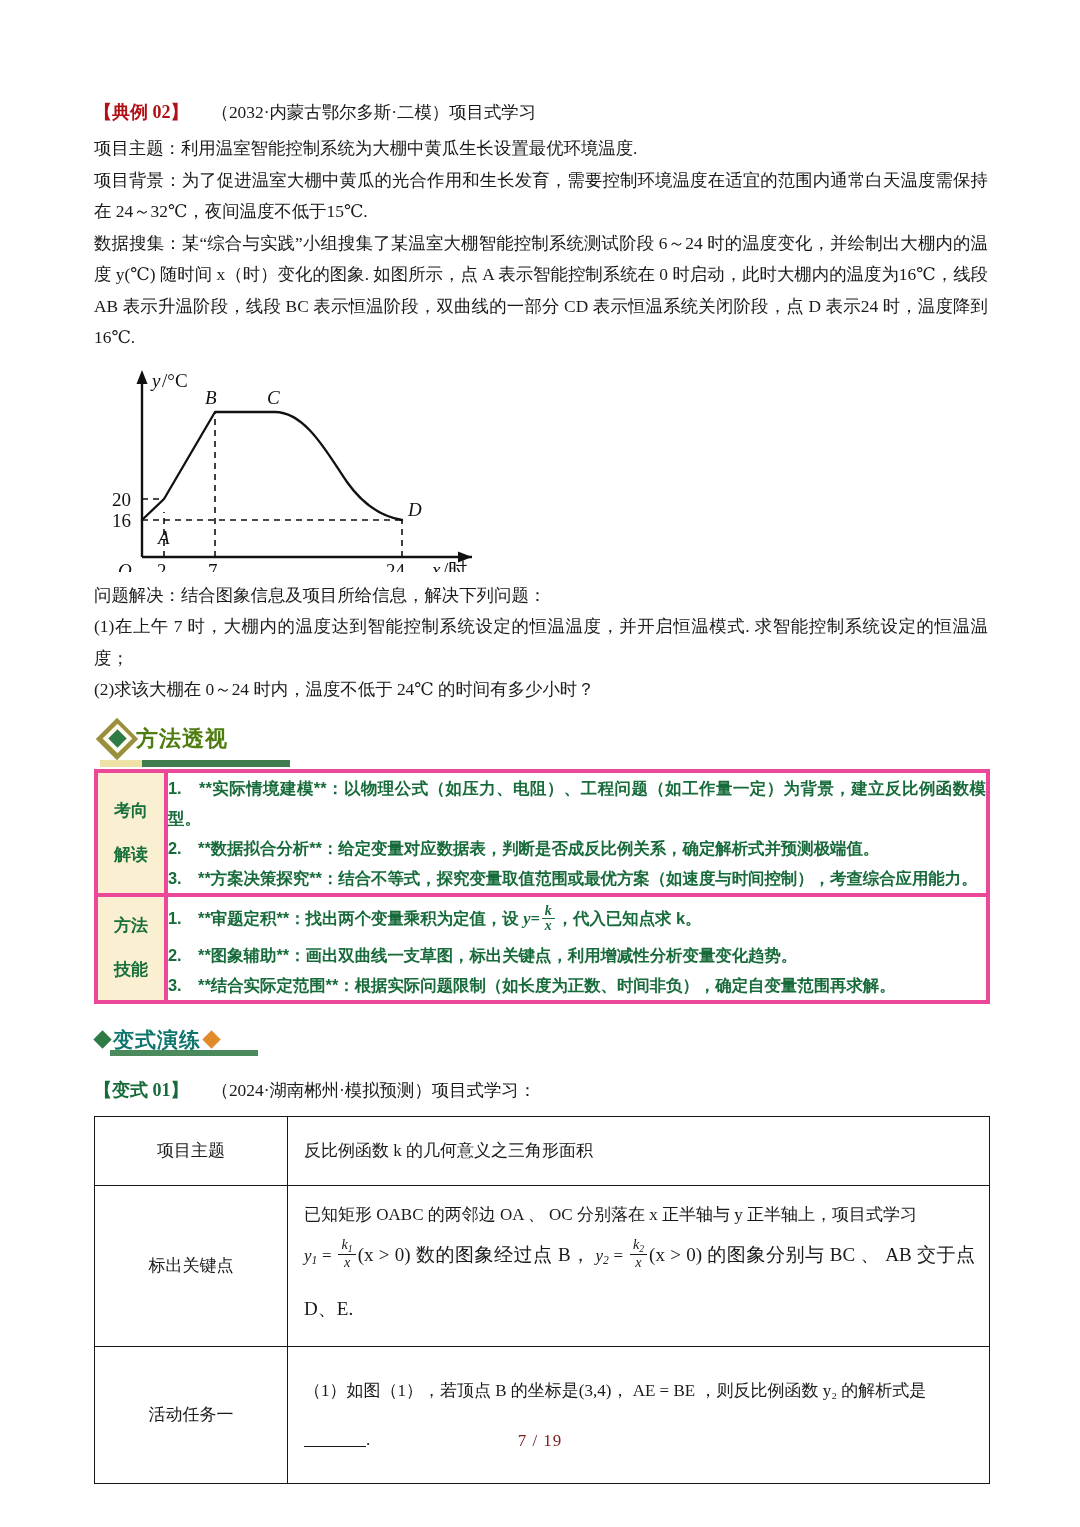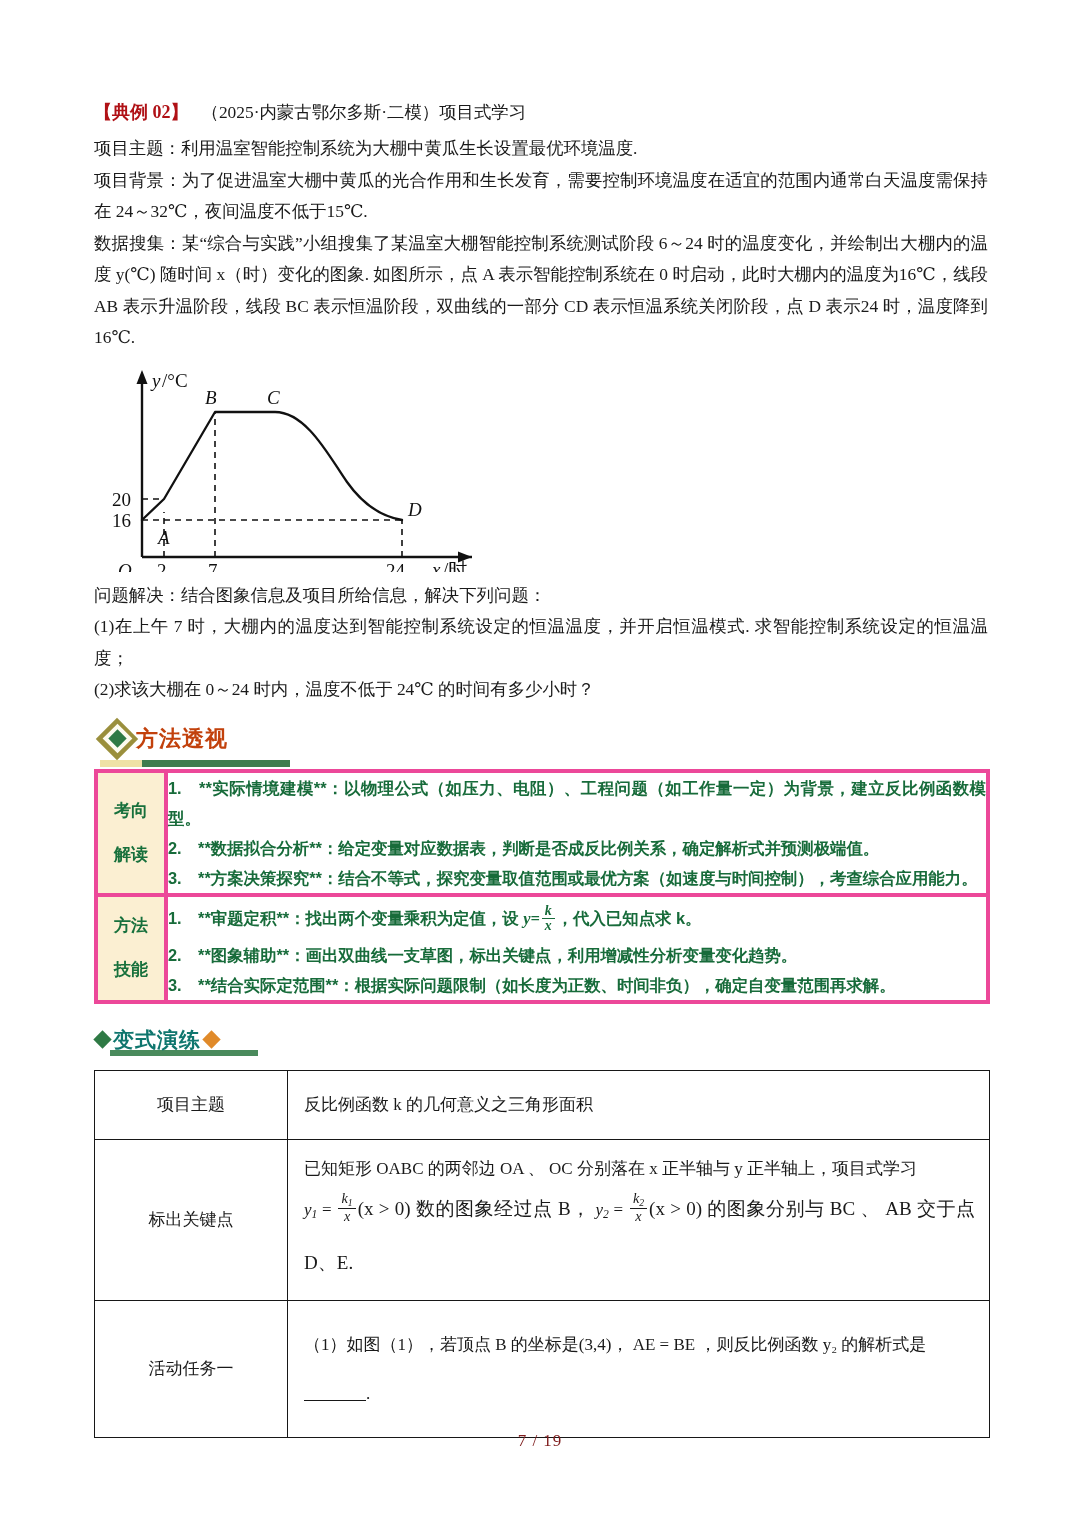--- a/index.html
+++ b/index.html
@@ -7,40 +7,40 @@
     width:1080px; height:1527px;
     background:#ffffff;
     font-family:"Liberation Serif","DejaVu Serif",serif;
     color:#1a1a1a;
     -webkit-font-smoothing:antialiased;
   }
   .page{position:relative;width:1080px;height:1527px;box-sizing:border-box;
         padding:100px 92px 0 94px;}
 
   
-  .ex-head{display:flex;align-items:flex-start;gap:4px;margin:0 0 9px 0;}
+  .ex-head{display:flex;align-items:flex-start;gap:14px;margin:0 0 9px 0;}
   .ex-tag{color:#b01116;font-weight:bold;font-size:18px;letter-spacing:0;}
   .ex-src{font-size:17.4px;margin-left:9px;}
 
   
   .body-block{margin-top:2px;}
   .body-block p{margin:0;font-size:17.4px;line-height:31.5px;text-align:justify;}
 
   
   .figwrap{margin:8px 0 4px 8px;}
 
   
   .banner{display:flex;align-items:center;margin:12px 0 6px 2px;position:relative;}
   .banner .dia-ico{width:42px;height:42px;position:relative;flex:0 0 auto;margin-right:2px;}
   .banner .dia-ico i{position:absolute;display:block;}
   .dia-out{width:30px;height:30px;left:6px;top:6px;background:#9a8f3c;transform:rotate(45deg);}
   .dia-mid{width:21px;height:21px;left:10.5px;top:10.5px;background:#fdfbf0;transform:rotate(45deg);}
   .dia-in{width:13px;height:13px;left:14.5px;top:14.5px;background:#2f7a45;transform:rotate(45deg);}
   .banner .btitle{font-family:"Liberation Sans","DejaVu Sans",sans-serif;font-weight:bold;
-                  font-size:22px;color:#c2410c;letter-spacing:1px;line-height:26px;
+                  font-size:22px;color:#4d7c0f;letter-spacing:1px;line-height:26px;
                   position:relative;z-index:2;margin-left:-4px;}
   .banner-rule{height:7px;width:190px;margin:-6px 0 0 6px;
                background:linear-gradient(90deg,#efe2a6 0%,#efe2a6 22%,#3f7d4e 22%,#3f7d4e 100%);}
 
   
   .banner2{margin:22px 0 0 2px;}
   .b2row{display:flex;align-items:center;}
   .dmd{width:13px;height:13px;transform:rotate(45deg);display:inline-block;}
   .dmd.green{background:#2f7a45;}
   .dmd.orange{background:#e08a2a;}
@@ -86,21 +86,21 @@
   .pagenum{position:absolute;left:0;right:0;bottom:76px;text-align:center;
            font-size:17px;color:#7f1d1d;letter-spacing:1px;}
 </style>
 </head>
 <body>
 
 <div class="page">
 
   <div class="ex-head">
     <span class="ex-tag">【典例 02】</span>
-    <span class="ex-src">（2025·内蒙古鄂尔多斯·二模）项目式学习</span>
+    <span class="ex-src">（2032·内蒙古鄂尔多斯·二模）项目式学习</span>
   </div>
 
   <div class="body-block">
     <p>项目主题：利用温室智能控制系统为大棚中黄瓜生长设置最优环境温度.</p>
     <p>项目背景：为了促进温室大棚中黄瓜的光合作用和生长发育，需要控制环境温度在适宜的范围内通常白天温度需保持在 24～32℃，夜间温度不低于15℃.</p>
     <p>数据搜集：某“综合与实践”小组搜集了某温室大棚智能控制系统测试阶段 6～24 时的温度变化，并绘制出大棚内的温度 y(℃) 随时间 x（时）变化的图象. 如图所示，点 A 表示智能控制系统在 0 时启动，此时大棚内的温度为16℃，线段 AB 表示升温阶段，线段 BC 表示恒温阶段，双曲线的一部分 CD 表示恒温系统关闭阶段，点 D 表示24 时，温度降到16℃.</p>
   </div>
 
   <div class="figwrap">
     <svg width="390" height="210" viewBox="0 0 390 210">
@@ -185,20 +185,24 @@
 
   <div class="banner2">
     <div class="b2row">
       <span class="dmd green"></span>
       <span class="b2title">变式演练</span>
       <span class="dmd orange"></span>
     </div>
     <div class="b2rule"></div>
   </div>
 
+  <div class="ex-head" style="margin-top:22px;">
+    <span class="ex-tag" style="color:#176b3a;">【变式 01】</span>
+    <span class="ex-src">（2024·湖南郴州·模拟预测）项目式学习：</span>
+  </div>
 
   <table class="vtab">
     <tbody>
         <tr>
       <td class="vlab v1">项目主题</td>
       <td class="vbody v1">反比例函数 k 的几何意义之三角形面积</td>
     </tr>
     <tr>
       <td class="vlab v2">标出关键点</td>
       <td class="vbody v2">

